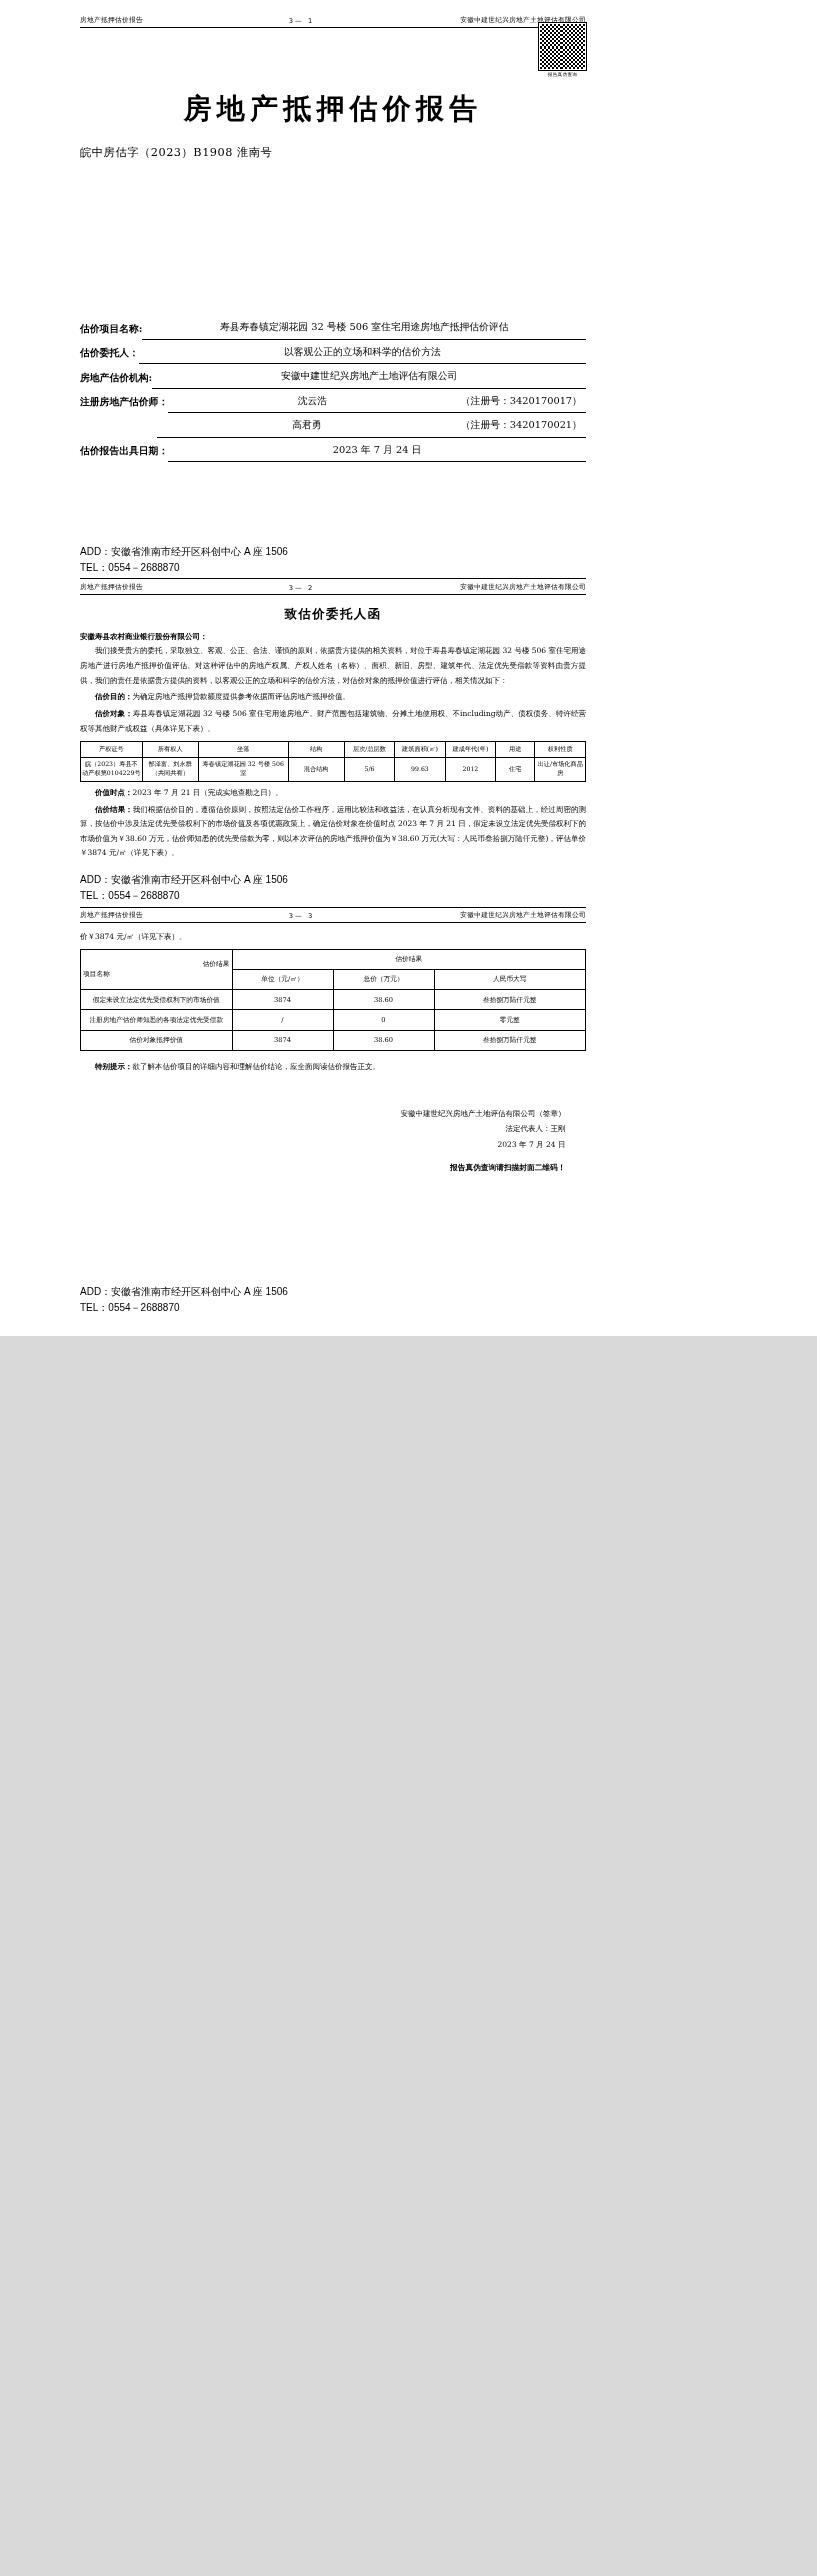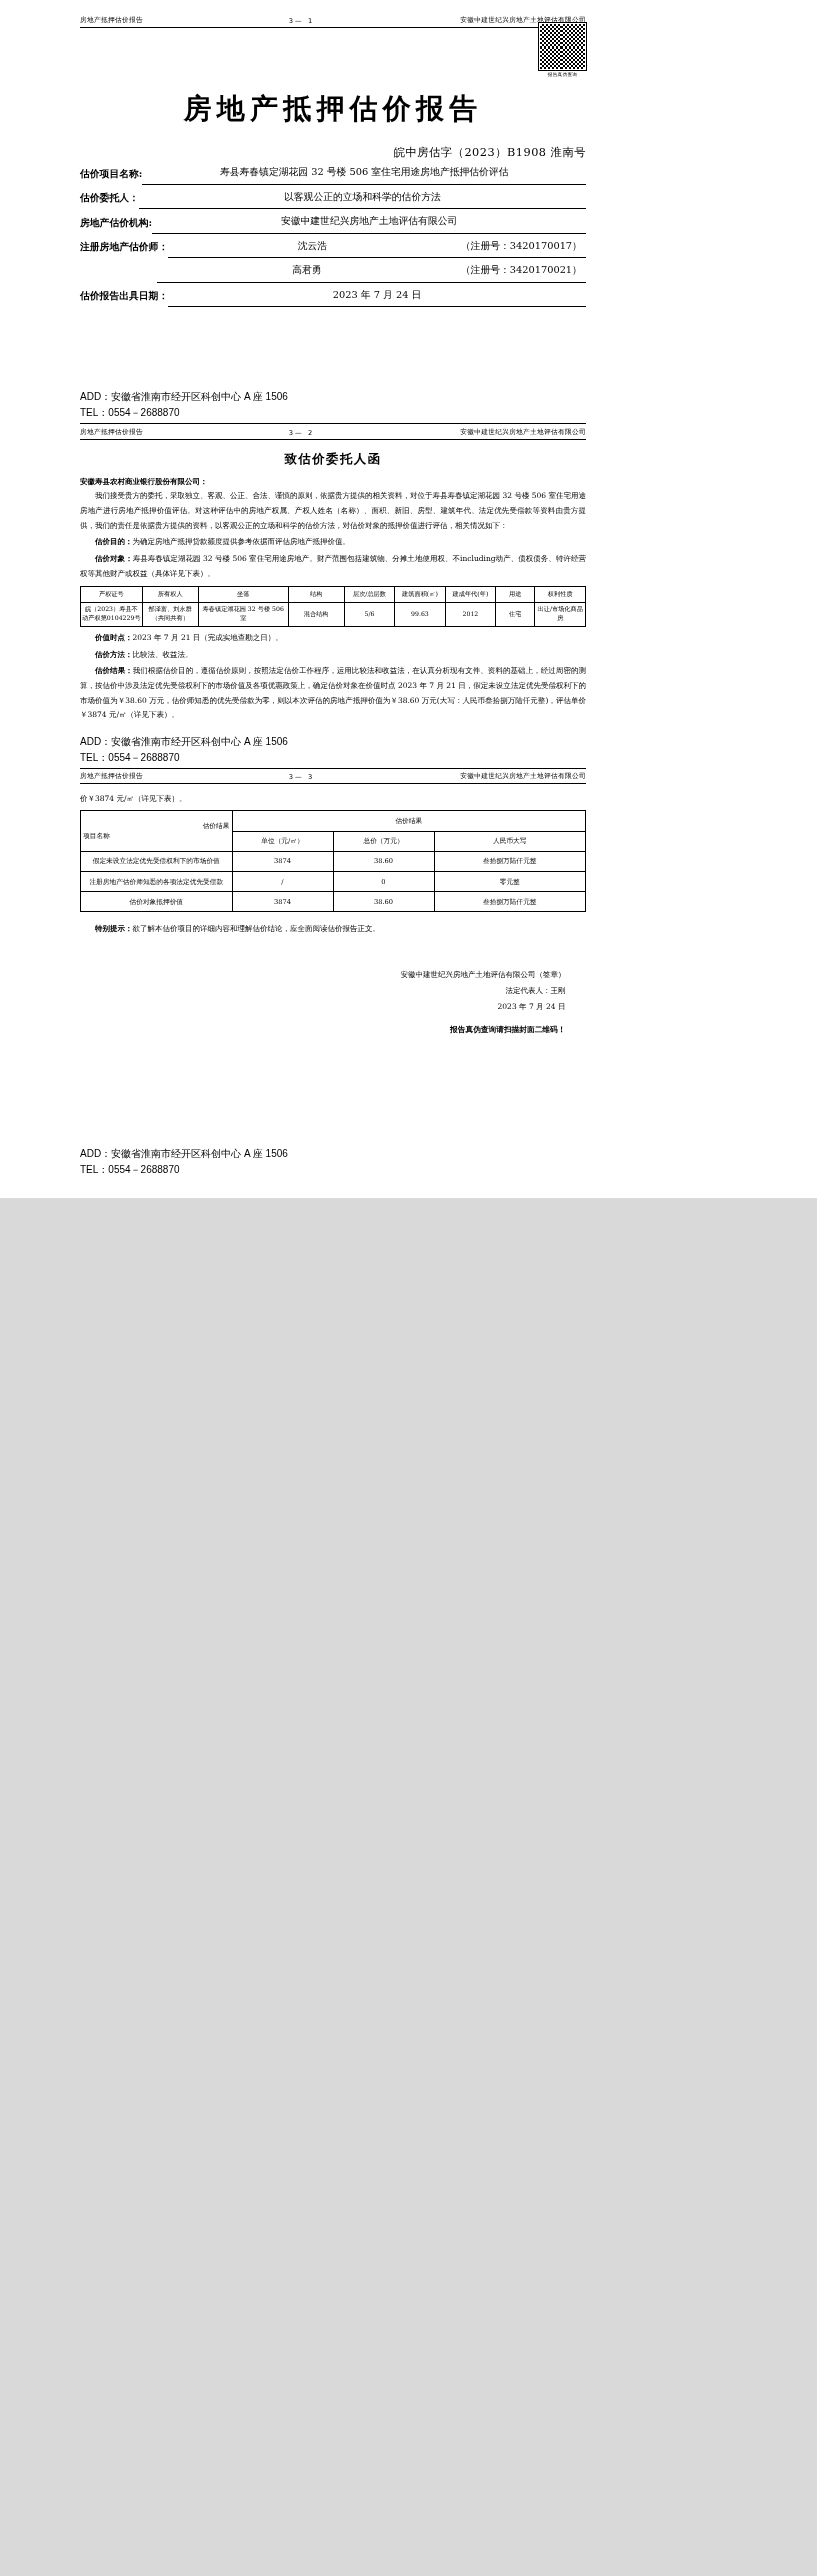--- a/index.html
+++ b/index.html
@@ -53,27 +53,28 @@
   .qrcap{font-size:4.6px;margin-top:1.5px;letter-spacing:0.3px;}
   .cover-title{
     text-align:center;
     font-size:28px;
     font-weight:bold;
     letter-spacing:5.2px;
     margin-top:62px;
     font-family:"DejaVu Serif","Liberation Serif",serif;
   }
   .cover-sub{
-    text-align:right;
+    text-align:left;
     font-size:11.3px;
     margin-top:17.5px;
     letter-spacing:0.5px;
     font-family:"DejaVu Serif","Liberation Serif",serif;
   }
   .cover-fields{
+    margin-top:155px;
     font-size:9.8px;
     line-height:2.35;
     font-family:"DejaVu Serif","Liberation Serif",serif;
   }
   .fld{display:flex;align-items:flex-end;}
   .fld .lbl{flex:0 0 auto;font-weight:bold;white-space:nowrap;}
   .fld .val{
     flex:1 1 auto;
     border-bottom:0.5px solid #000;
     padding:0 3.1px 0.5px 3.1px;
@@ -259,23 +260,20 @@
           <td>出让/市场化商品房</td>
         </tr>
       </tbody>
     </table>
 
     <p class="p ind">
       <span class="b">价值时点：</span><span>2023 年 7 月 21 日（完成实地查勘之日）。</span>
     </p>
 
 
-    <p class="p ind">
-      <span class="b">估价方法：</span><span>比较法、收益法。</span>
-    </p>
 
     <p class="p ind">
       <span class="b">估价结果：</span><span>我们根据估价目的，遵循估价原则，按照法定估价工作程序，运用比较法和收益法，在认真分析现有文件、资料的基础上，经过周密的测算，按估价中涉及法定优先受偿权利下的市场价值及各项优惠政策上，确定估价对象在价值时点 2023 年 7 月 21 日，假定未设立法定优先受偿权利下的市场价值为￥38.60 万元，估价师知悉的优先受偿款为零，则以本次评估的房地产抵押价值为￥38.60 万元(大写：人民币叁拾捌万陆仟元整)，评估单价￥3874 元/㎡（详见下表）。</span>
     </p>
 
     <div class="addr" style="margin-top:11.3px;">
       <div>ADD：安徽省淮南市经开区科创中心 A 座 1506</div>
       <div>TEL：0554－2688870</div>
     </div>
     <div class="hr"></div>

